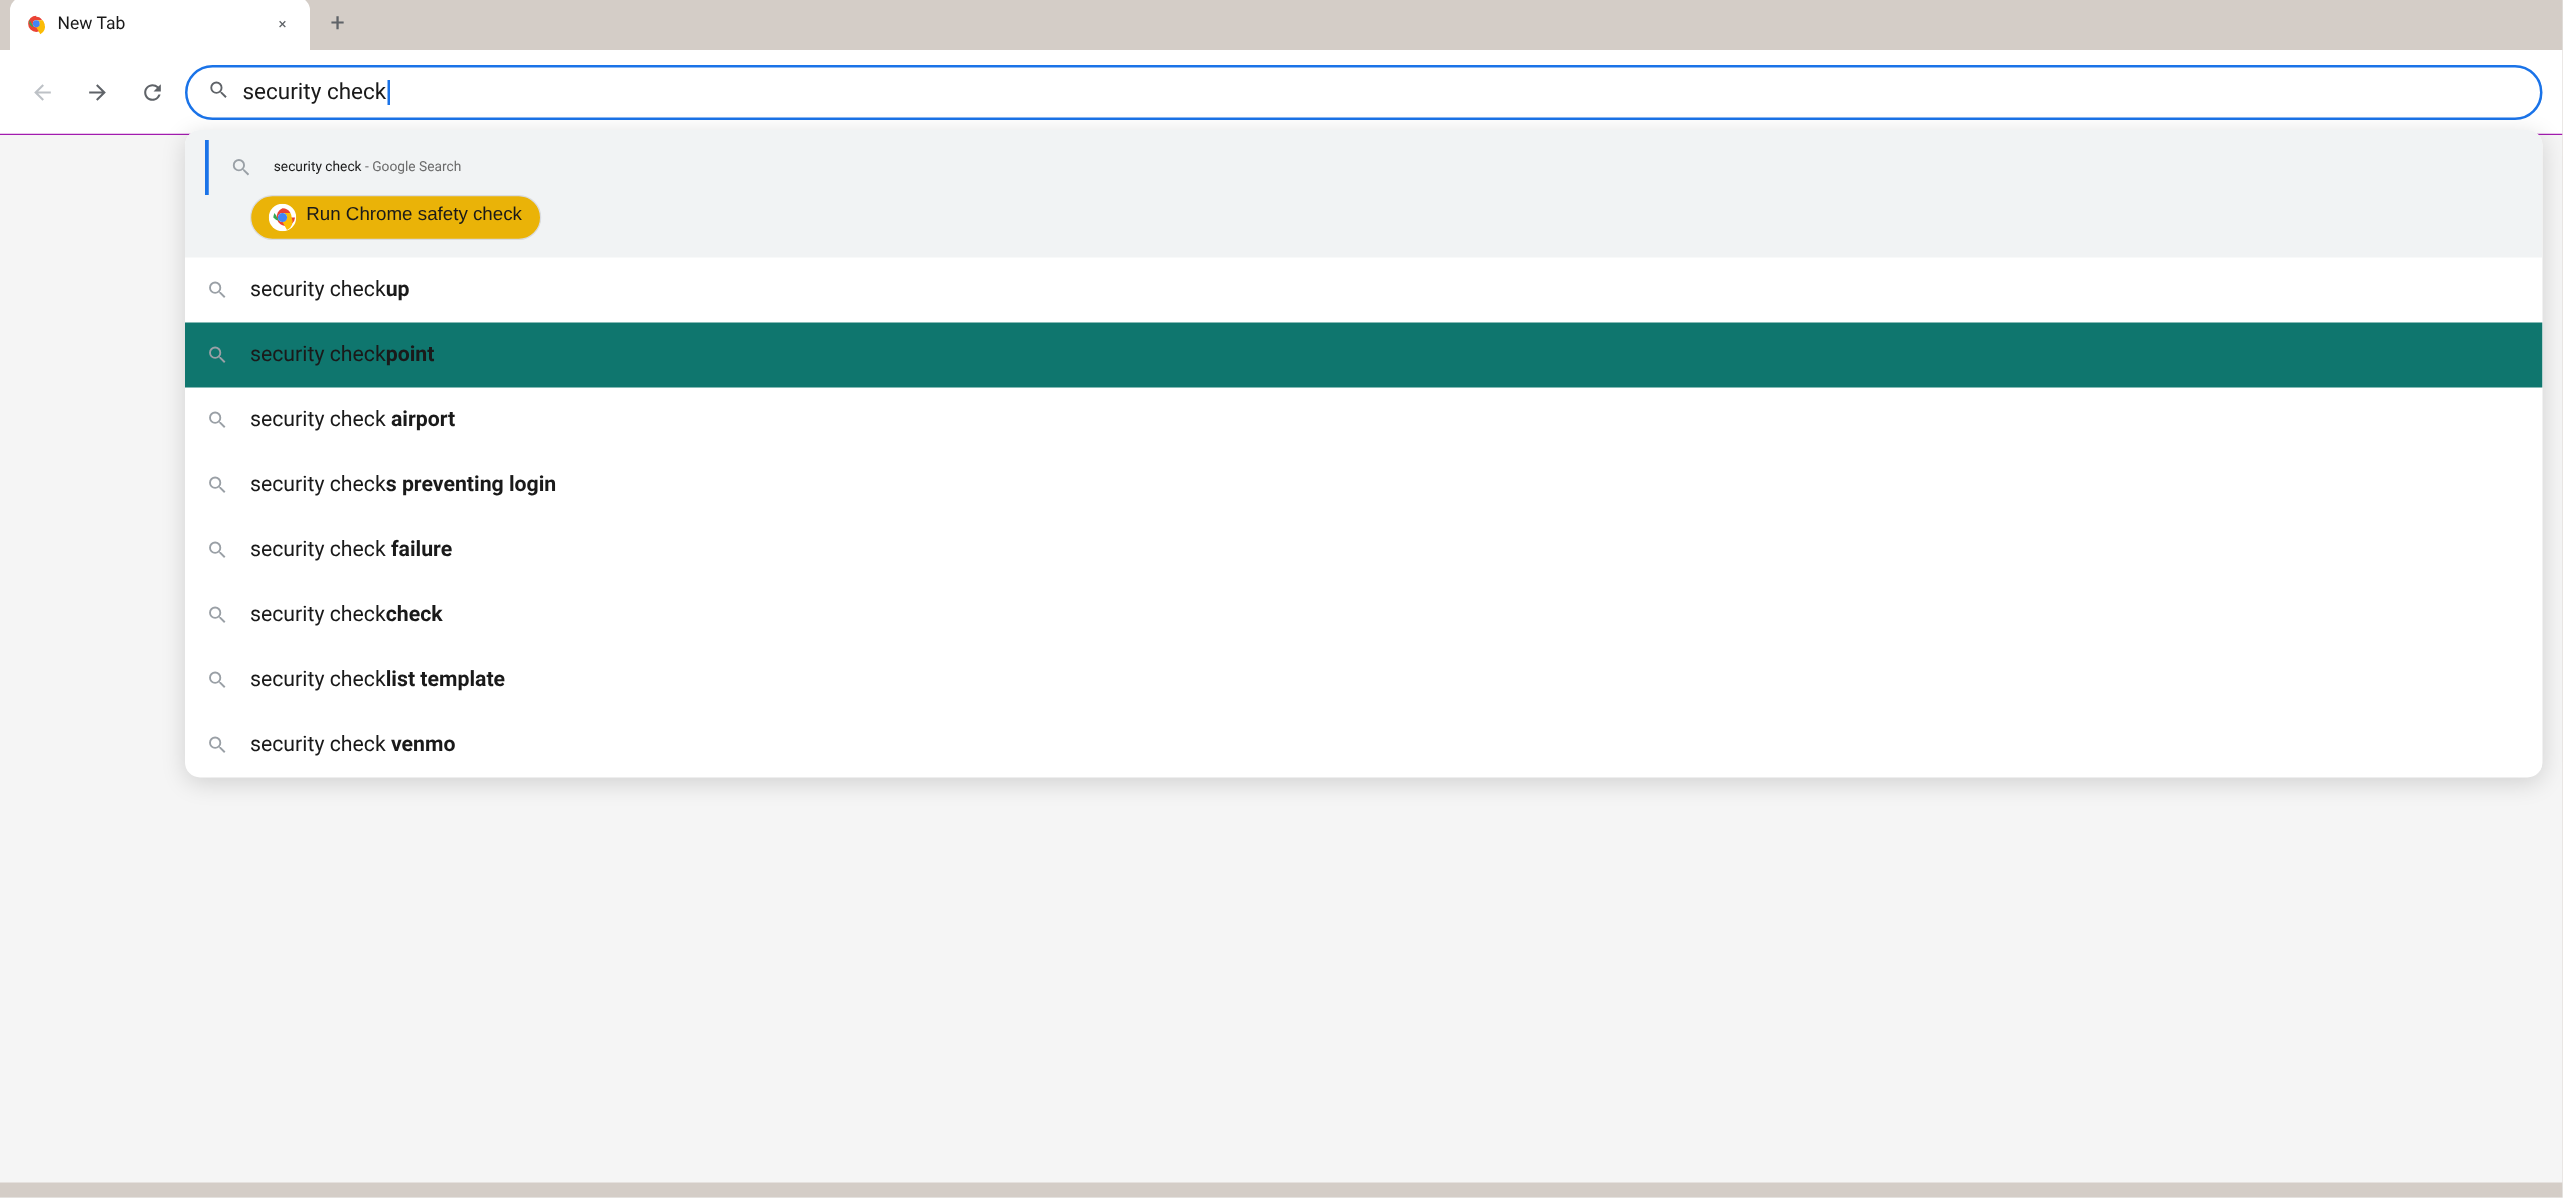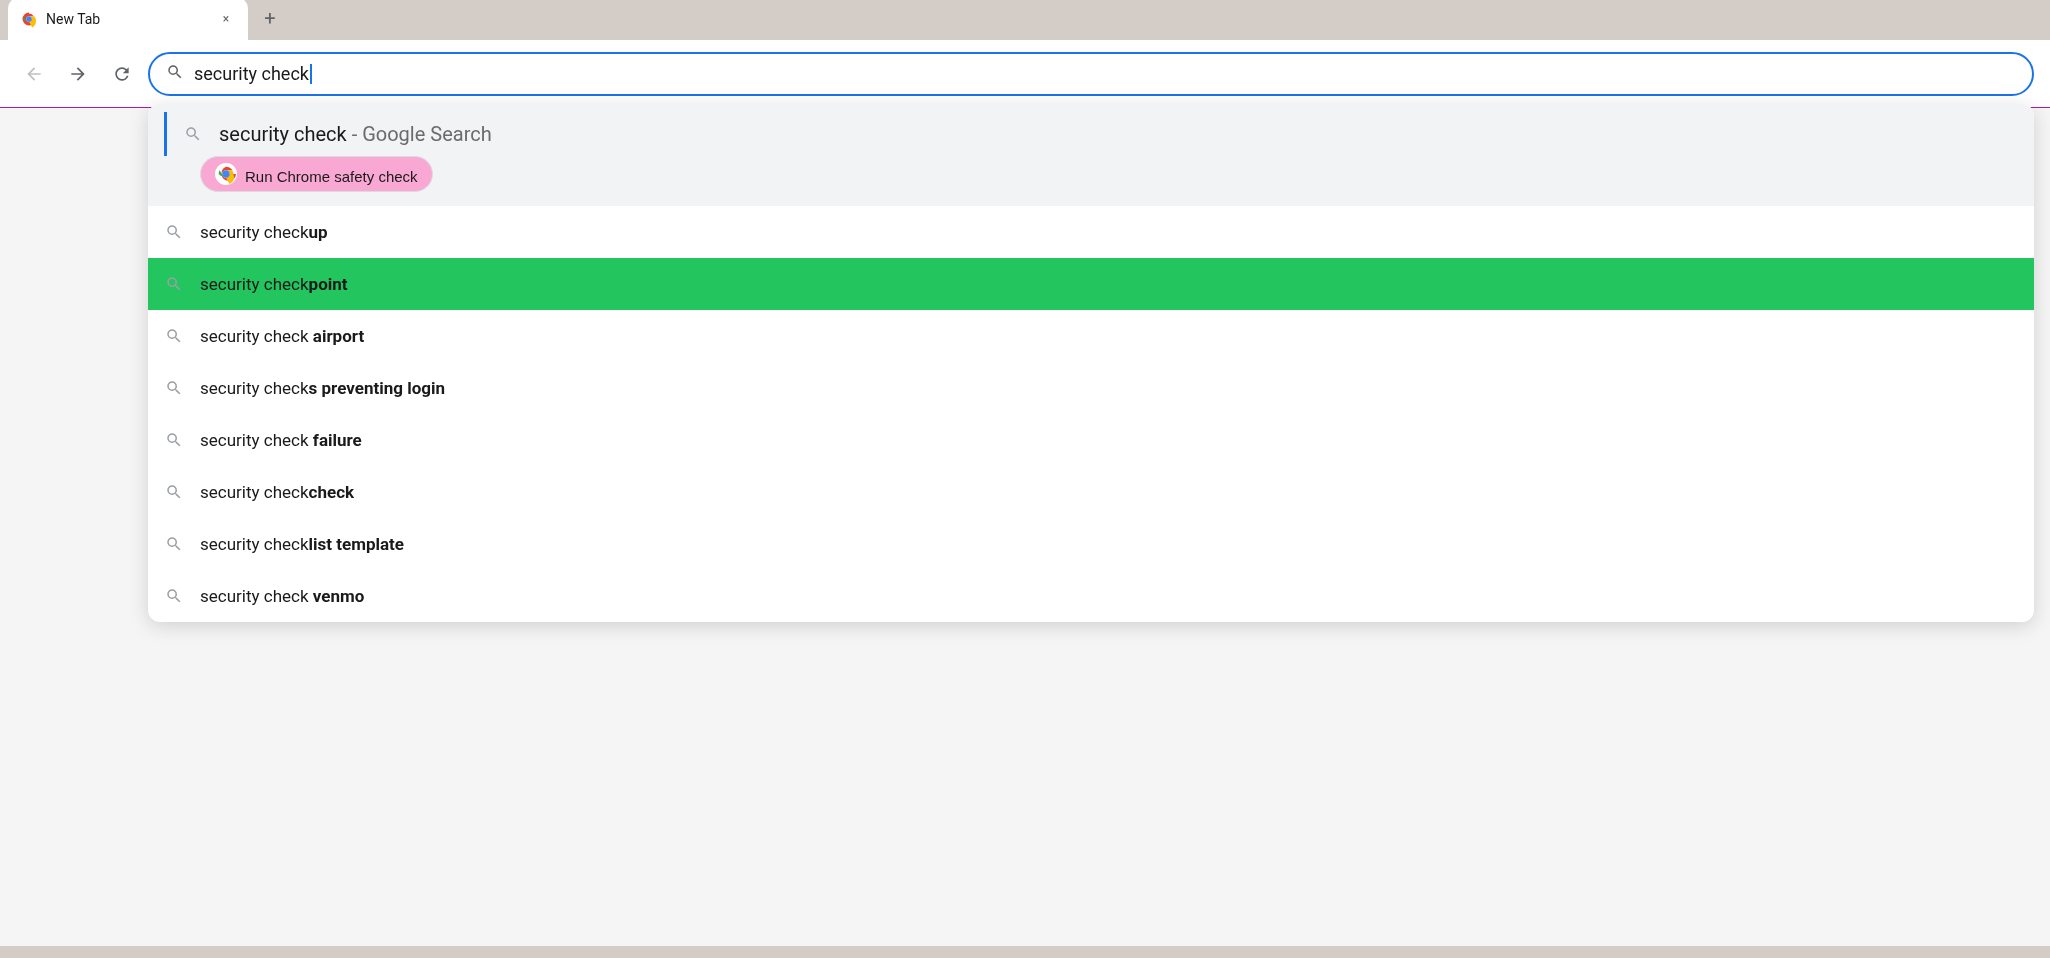--- a/index.html
+++ b/index.html
@@ -171,21 +171,21 @@
       display: flex;
       align-items: center;
       padding: 0 16px;
       height: 52px;
       cursor: pointer;
       position: relative;
       gap: 16px;
     }
 
     .suggestion-item.highlighted {
-      background: #22c55e;
+      background: #0f766e;
     }
 
     .suggestion-item.first-item {
       border-left: 3px solid #1a73e8;
     }
 
     .suggestion-google-section {
       background: #f1f3f4;
       padding: 8px 16px 14px 16px;
     }
@@ -201,33 +201,33 @@
       width: 20px;
       height: 20px;
       color: #5f6368;
       display: flex;
       align-items: center;
       justify-content: center;
       flex-shrink: 0;
     }
 
     .google-search-text {
-      font-size: 20px;
+      font-size: 11px;
       color: #1a1a1a;
     }
 
     .google-search-text .suffix {
       color: #6b6b6b;
     }
 
     .chrome-safety-btn {
       display: inline-flex;
-      align-items: flex-end;
+      align-items: flex-start;
       gap: 8px;
-      background: #f9a8d4;
+      background: #eab308;
       border: 1px solid #dadce0;
       border-radius: 20px;
       padding: 6px 14px;
       margin-left: 36px;
       cursor: pointer;
       font-size: 15px;
       color: #1a1a1a;
     }
 
     

